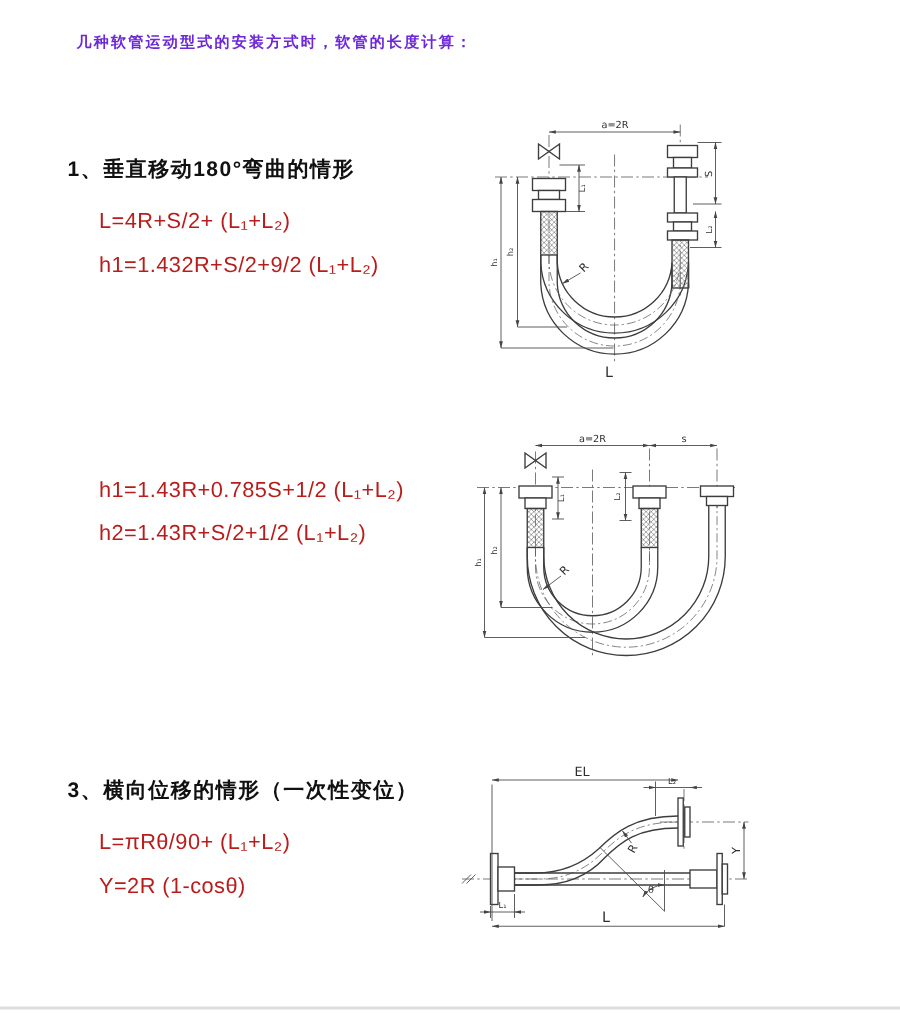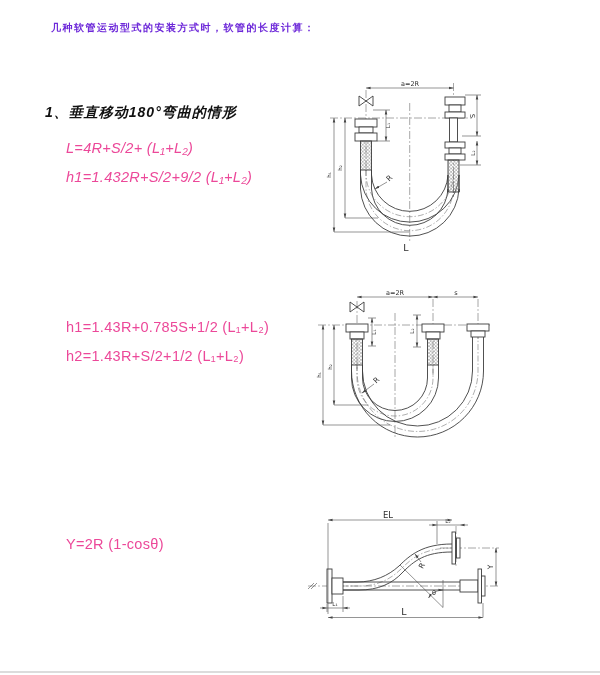--- a/index.html
+++ b/index.html
@@ -1,25 +1,25 @@
 <!DOCTYPE html>
 <html><head>
 <meta charset="utf-8">
 <style>
   html,body{margin:0;padding:0;background:#ffffff;}
   body{width:600px;height:675px;position:relative;overflow:hidden;
        font-family:"Liberation Sans","DejaVu Sans",sans-serif;color:#1c1c1c;}
   .title{position:absolute;left:35px;top:21px;font-size:10px;font-weight:700;
          letter-spacing:1.5px;color:#6d28d9;margin-left:16px;}
   .sec{position:absolute;left:45px;}
-  #sec1{top:104px;font-style:italic;} #sec2{top:301px;} #sec3{top:518px;}
+  #sec1{top:104px;} #sec2{top:301px;} #sec3{top:518px;}
   .heading{font-size:14px;font-weight:700;letter-spacing:1px;color:#111;white-space:nowrap;}
   .formulas{margin:11px 0 0 21px;}
   .formula{height:29.5px;display:flex;align-items:center;font-size:14.5px;
-           color:#ec4899;letter-spacing:.3px;white-space:nowrap;}
+           color:#b91c1c;letter-spacing:.3px;white-space:nowrap;}
   .dia{position:absolute;}
   #dia1{left:310px;top:75px;} #dia2{left:310px;top:285px;} #dia3{left:298px;top:500px;}
   .scan-edge{position:absolute;left:0;top:671px;width:600px;height:2px;background:#dcdcdc;}
   
   svg .p{stroke:#3d3d3d;stroke-width:.9;fill:#fff;}
   svg .hz{stroke:#3d3d3d;stroke-width:.9;}
   svg .h{stroke:#3d3d3d;stroke-width:.9;fill:none;}
   svg .d{stroke:#4d4d4d;stroke-width:.6;fill:none;}
   svg .c{stroke:#5d5d5d;stroke-width:.55;fill:none;stroke-dasharray:8 2.2 1.6 2.2;}
   svg .hc{stroke:#5d5d5d;stroke-width:.5;fill:none;stroke-dasharray:6 2 1.4 2;}
@@ -41,21 +41,23 @@
 </div>
 
 <div class="sec" id="sec2">
   <div class="formulas">
     <div class="formula">h1=1.43R+0.785S+1/2 (L₁+L₂)</div>
     <div class="formula">h2=1.43R+S/2+1/2 (L₁+L₂)</div>
   </div>
 </div>
 
 <div class="sec" id="sec3">
+  <div class="heading">3、横向位移的情形（一次性变位）</div>
   <div class="formulas">
+    <div class="formula">L=πRθ/90+ (L₁+L₂)</div>
     <div class="formula">Y=2R (1-cosθ)</div>
   </div>
 </div>
 
 <svg class="dia" id="dia1" width="280" height="190" viewBox="0 0 280 190">
   <defs>
     <marker id="arr1" viewBox="0 0 10 10" refX="9.5" refY="5" markerWidth="8" markerHeight="8" orient="auto-start-reverse">
       <path d="M0,2.4 L10,5 L0,7.6 z" fill="#444"></path>
     </marker>
     <pattern id="hx1" width="3.4" height="3.4" patternUnits="userSpaceOnUse">

